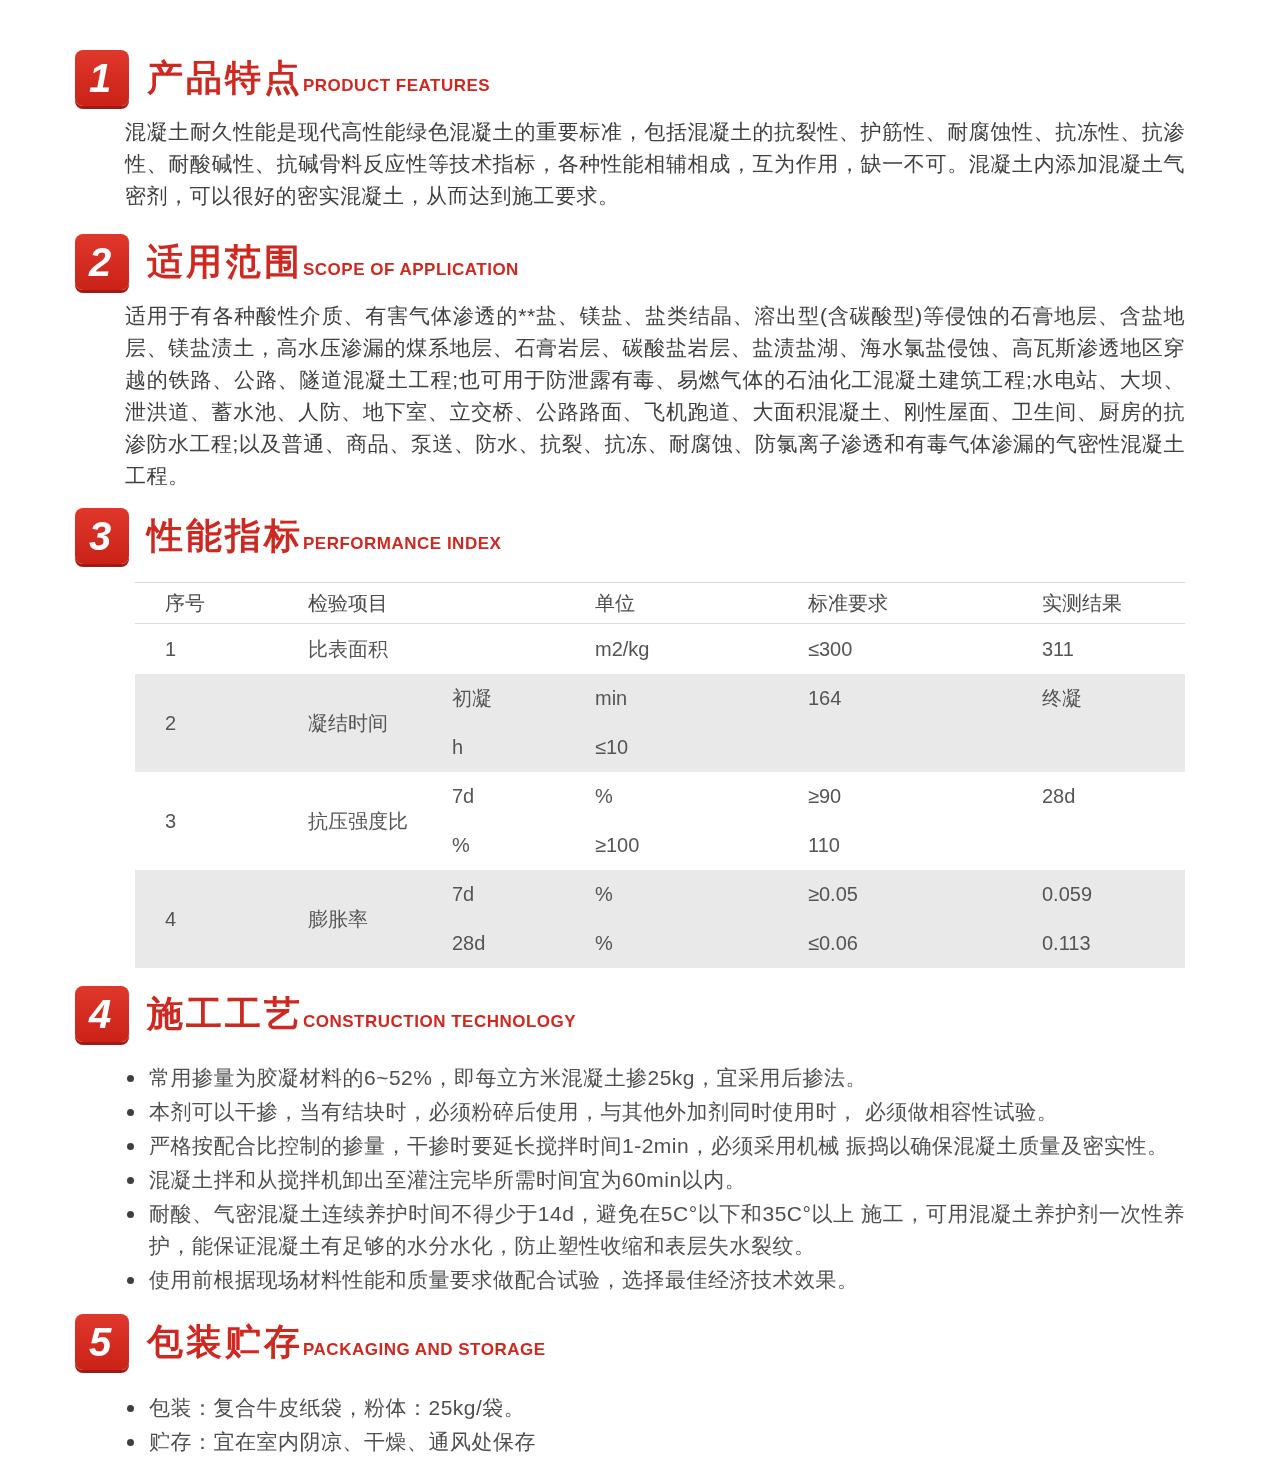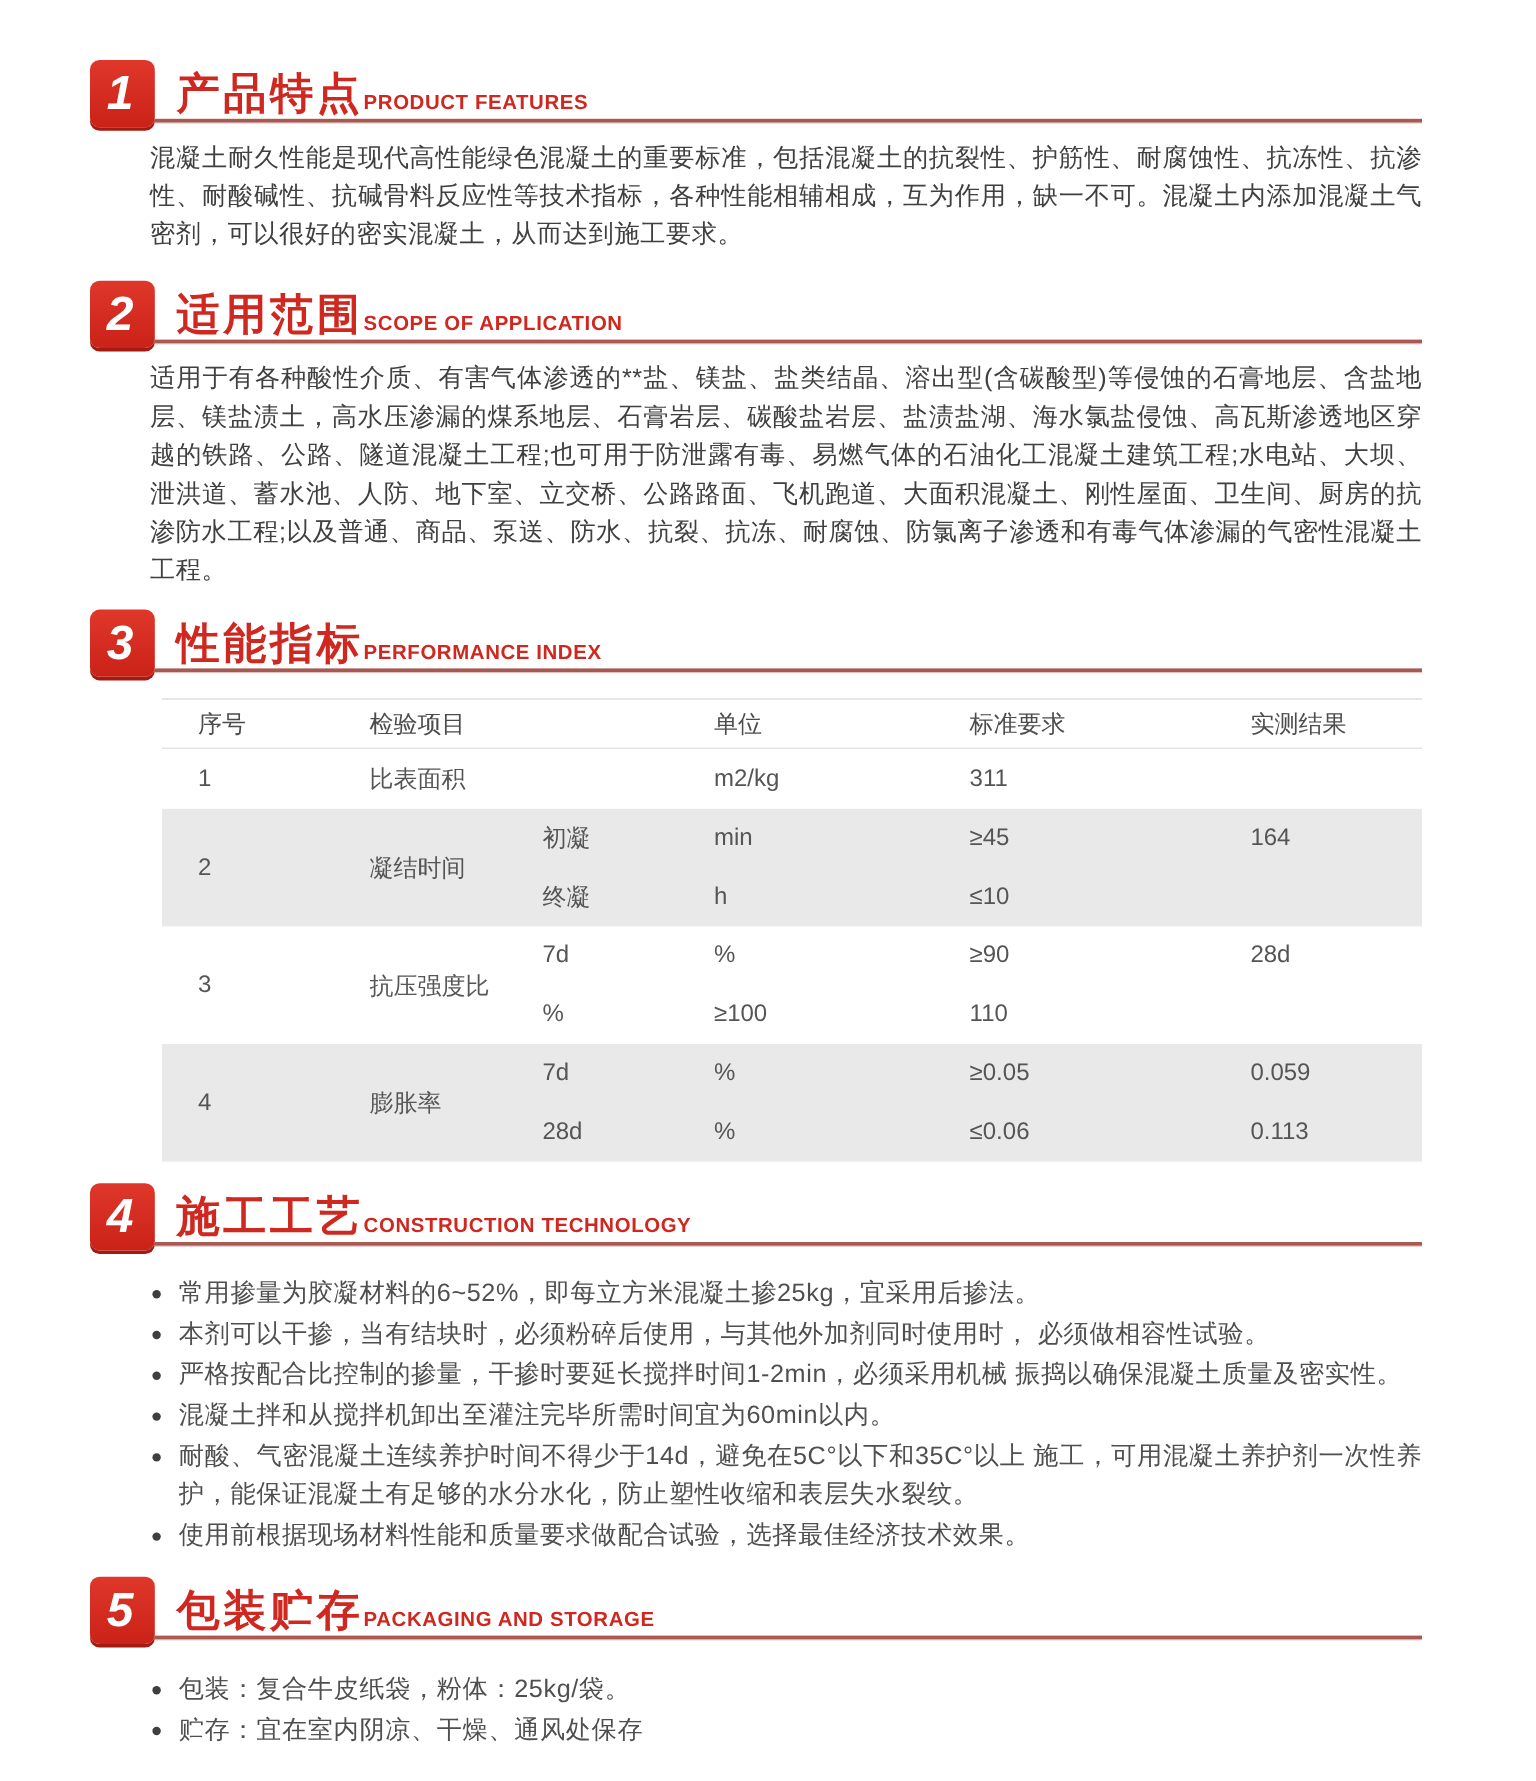--- a/index.html
+++ b/index.html
@@ -6,21 +6,21 @@
   body{font-family:"Liberation Sans","DejaVu Sans",sans-serif;}
   .page{width:1280px;height:1484px;background:#ffffff;padding-top:50px;box-sizing:border-box;overflow:hidden;}
   .section{margin-left:75px;margin-right:95px;}
 
   
   .sec-header{display:flex;align-items:flex-start;}
   .badge{width:54px;height:56px;background:linear-gradient(180deg,#e0372b,#cb2218);
          border-radius:8px;box-shadow:0 3px 0 #a31a12;color:#fff;font-size:40px;font-weight:bold;
          font-style:italic;display:flex;align-items:center;justify-content:center;flex-shrink:0;
          padding-right:4px;box-sizing:border-box;}
-  .head-right{flex:1;display:flex;flex-direction:column;min-width:0;}
+  .head-right{flex:1;display:flex;flex-direction:row;min-width:0;}
   .titles{height:46px;display:flex;align-items:flex-end;padding-left:18px;white-space:nowrap;}
   .zh{font-size:36px;font-weight:900;color:#cf2820;letter-spacing:3px;line-height:1;}
   .en{font-size:17px;font-weight:700;color:#cf2820;line-height:1;padding-bottom:2px;letter-spacing:.5px;}
   .rule{height:3px;background:#a85a52;margin-top:3px;box-shadow:0 1px 0 rgba(168,90,82,.35);}
 
   .m-sec2{margin-top:22px;}
   .m-sec3{margin-top:16px;}
   .m-sec4{margin-top:18px;}
   .m-sec5{margin-top:18px;}
 
@@ -99,29 +99,29 @@
         <div class="cell">单位</div>
         <div class="cell">标准要求</div>
         <div class="cell">实测结果</div>
       </div>
 
       <div class="t-row single">
         <div class="cell">1</div>
         <div class="cell">比表面积</div>
         <div class="cell"></div>
         <div class="cell">m2/kg</div>
+        <div class="cell">≤300</div>
         <div class="cell">311</div>
       </div>
 
       <div class="t-row double shade">
         <div class="cell c-no2">2</div>
         <div class="cell c-item2">凝结时间</div>
         <div class="cell">初凝</div>
         <div class="cell">min</div>
-        <div class="cell">≥45</div>
         <div class="cell">164</div>
         <div class="cell">终凝</div>
         <div class="cell">h</div>
         <div class="cell">≤10</div>
       </div>
 
       <div class="t-row double">
         <div class="cell c-no2">3</div>
         <div class="cell c-item2">抗压强度比</div>
         <div class="cell">7d</div>

